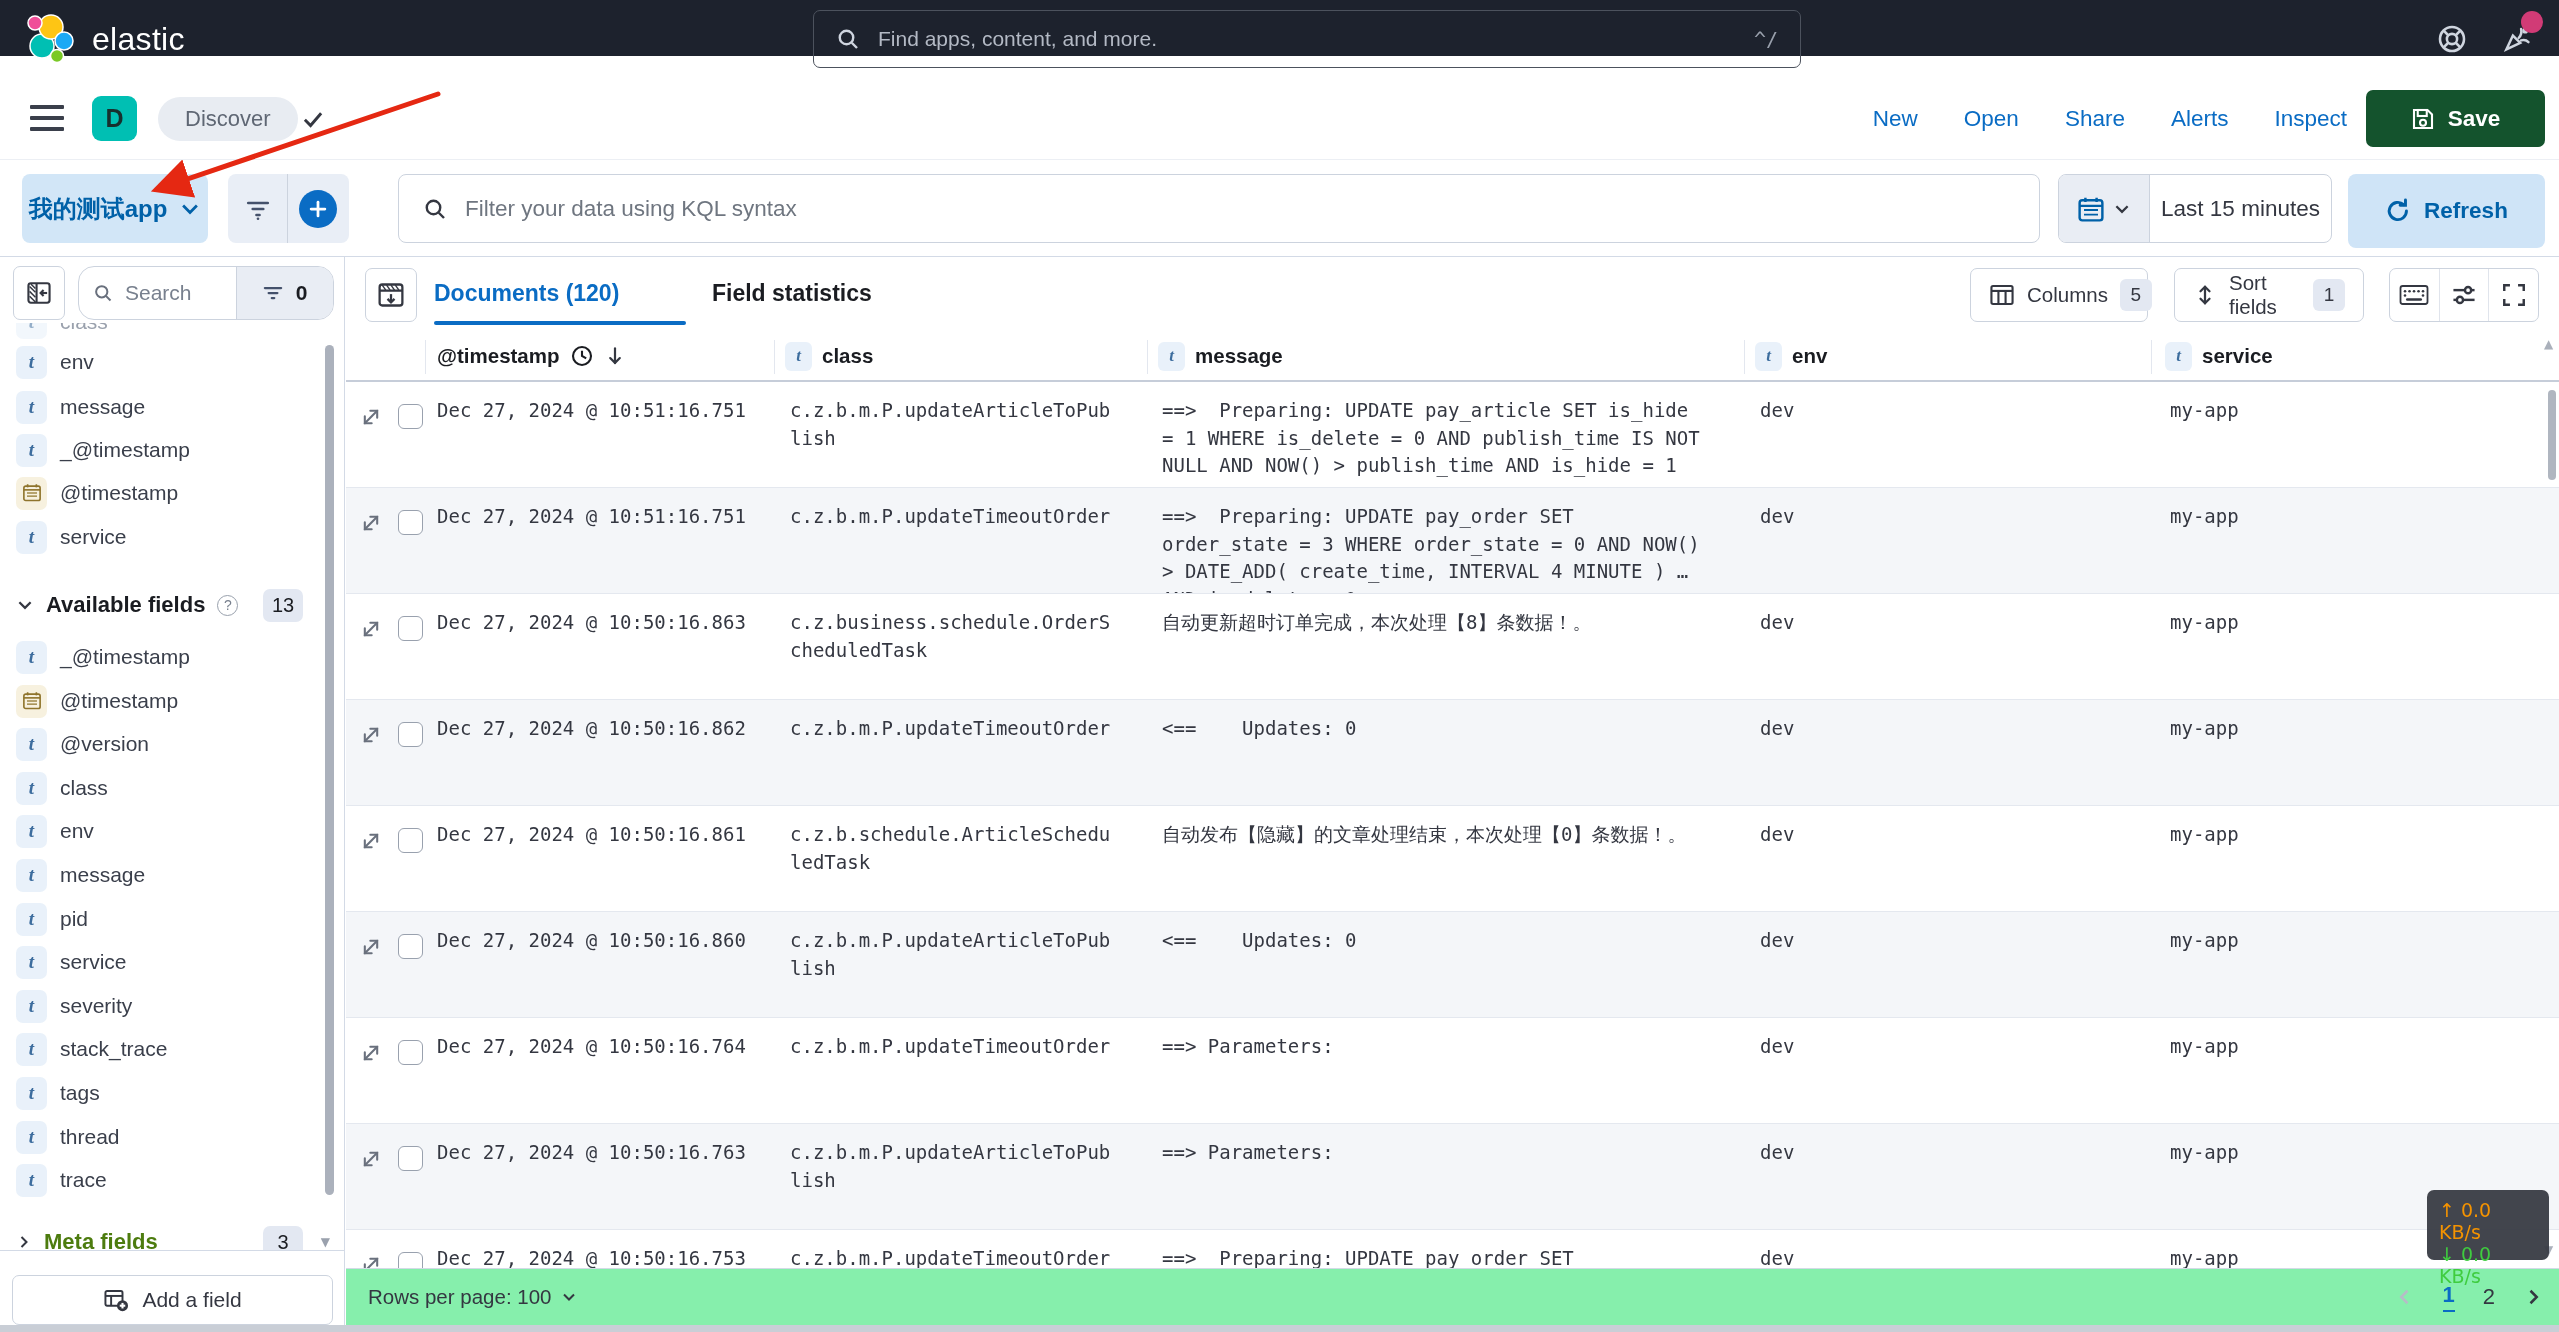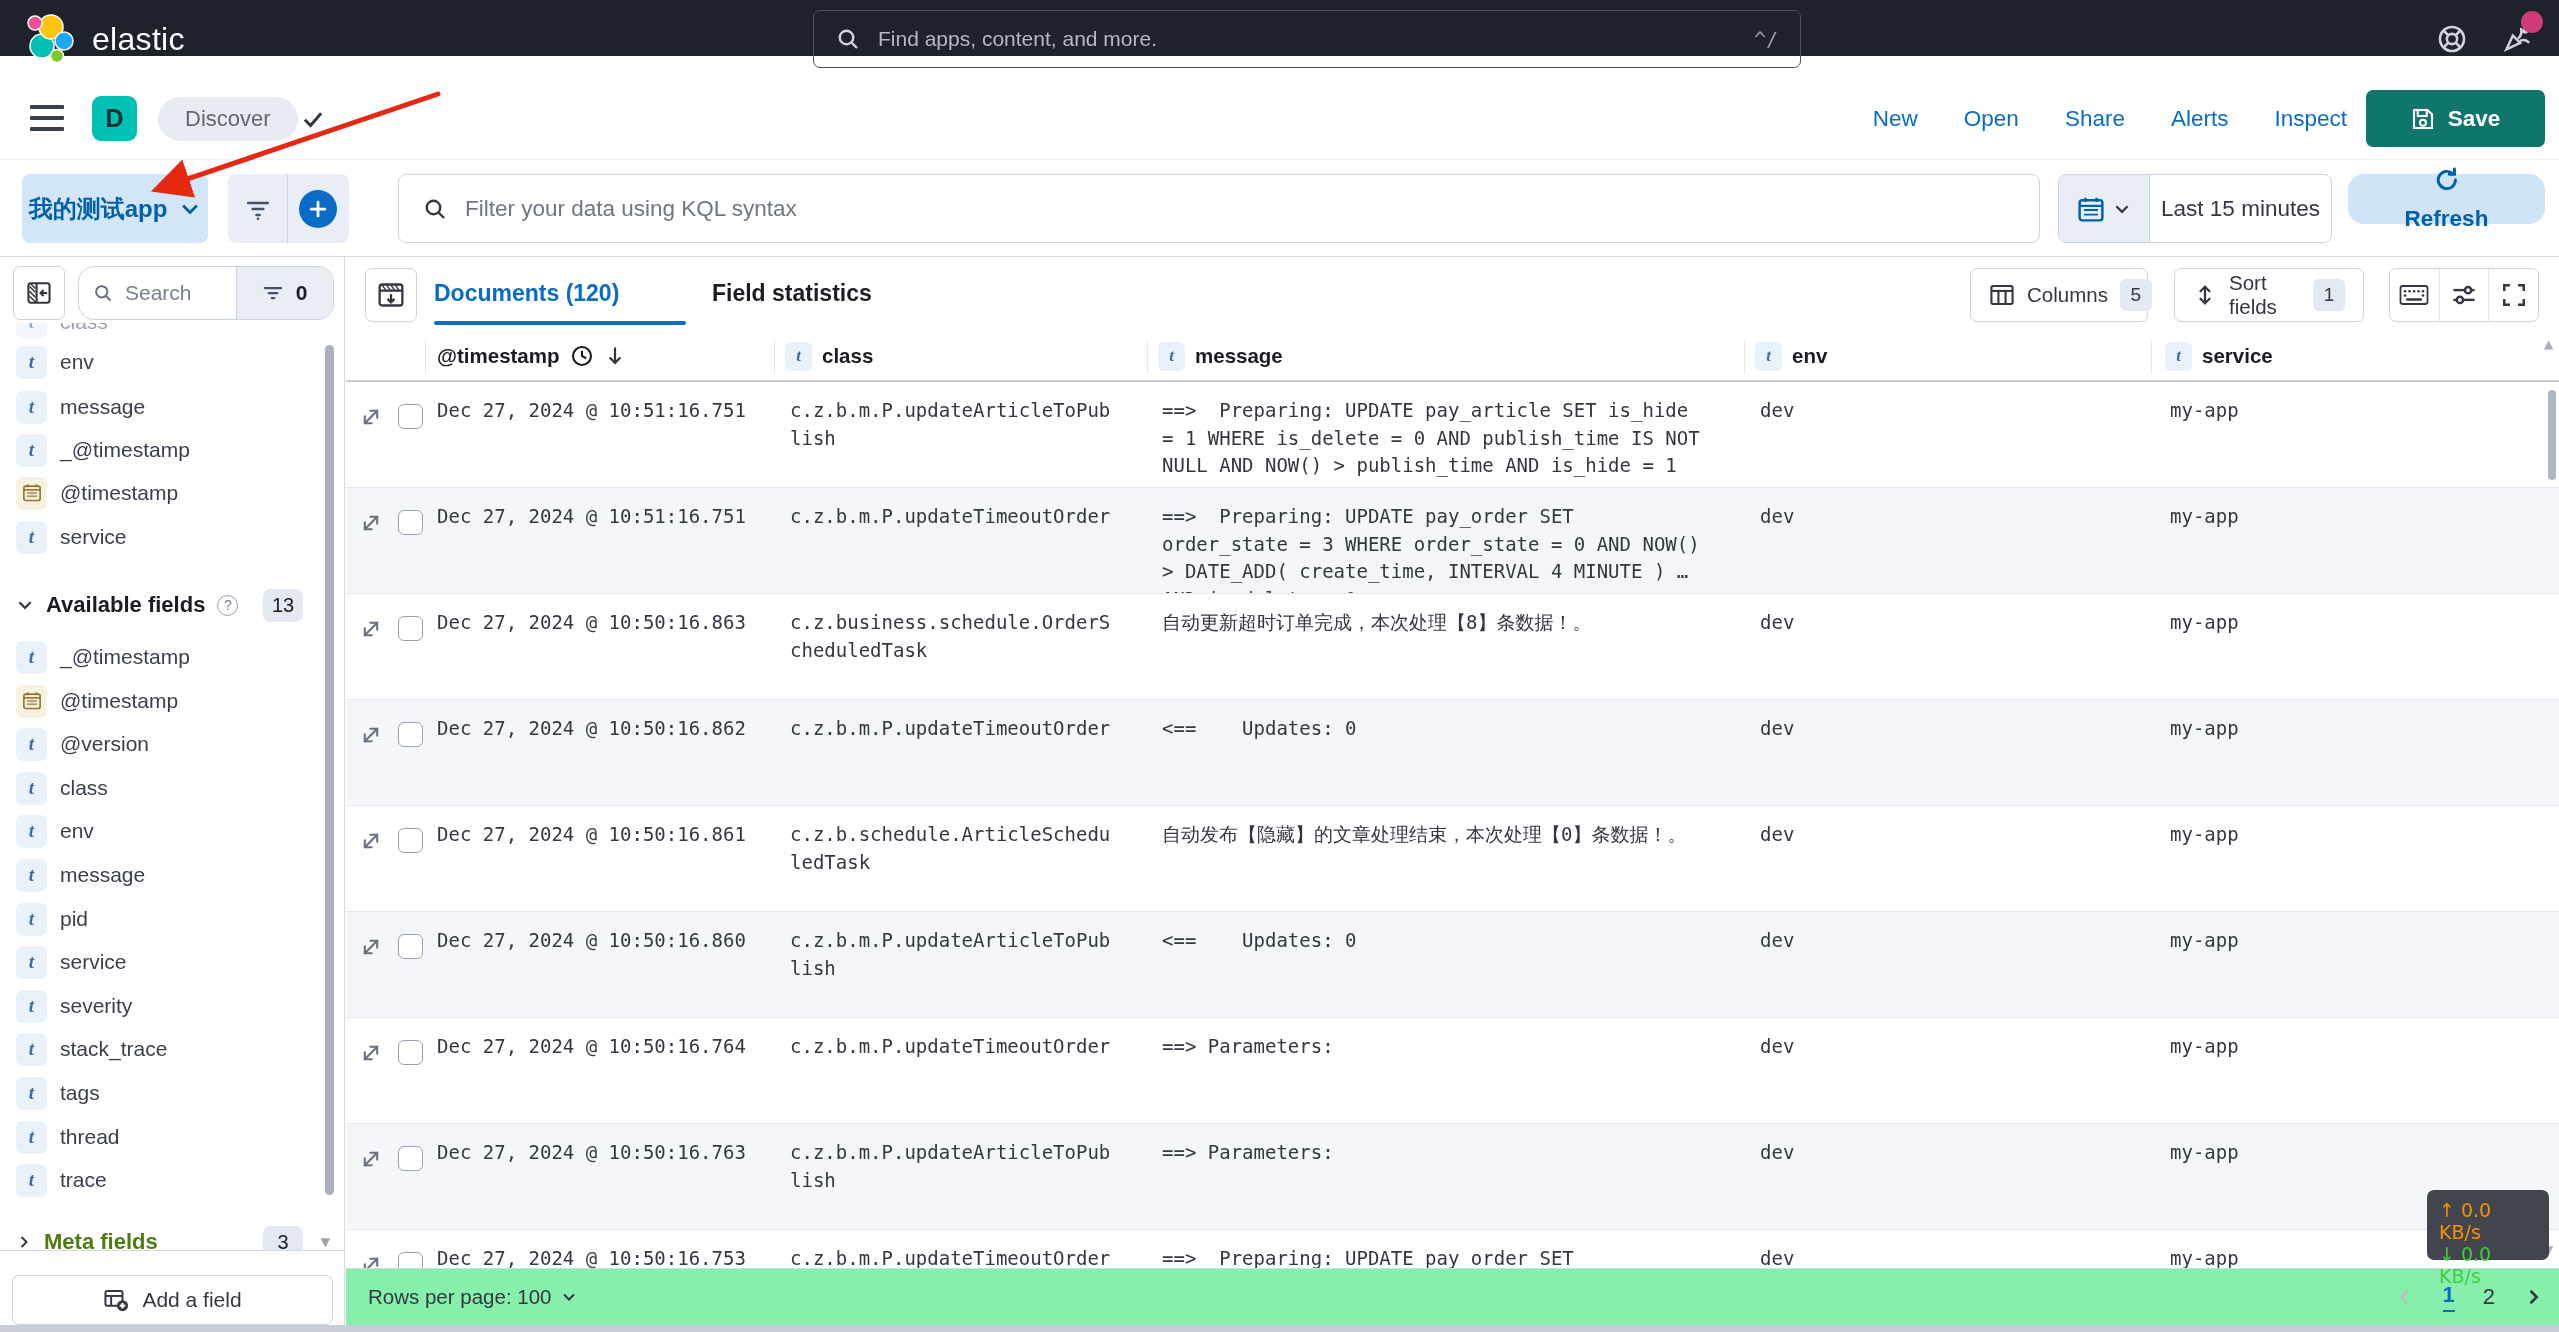--- a/index.html
+++ b/index.html
@@ -25,39 +25,39 @@
   .appbar { position: absolute; left: 0; top: 78px; width: 2559px; height: 82px; background: #fff; border-bottom: 1px solid #eceff4; }
   .hamburger { position: absolute; left: 30px; top: 27px; }
   .space-badge { position: absolute; left: 92px; top: 18px; width: 45px; height: 45px; border-radius: 9px;
     background: #00bfb3; color: #17302e; font-size: 25px; font-weight: 700; display: flex; align-items: center; justify-content: center; }
   .bc-pill { position: absolute; left: 158px; top: 19px; height: 44px; border-radius: 22px; background: #e8ecf2;
     color: #5f6774; font-size: 22px; display: flex; align-items: center; padding: 0 27px; }
   .bc-check { position: absolute; left: 300px; top: 28px; }
   .app-links { position: absolute; right: 212px; top: 0; height: 82px; display: flex; align-items: center; gap: 46px; }
   .app-link { color: #0a6cc4; font-size: 22.5px; cursor: pointer; }
   .save-btn { position: absolute; left: 2366px; top: 12px; width: 179px; height: 57px; border-radius: 7px;
-    background: #0f766e; color: #fff; font-size: 22.5px; font-weight: 600; display: flex; align-items: center; justify-content: center; gap: 13px; cursor: pointer; }
+    background: #14532d; color: #fff; font-size: 22.5px; font-weight: 600; display: flex; align-items: center; justify-content: center; gap: 13px; cursor: pointer; }
 
   
   .querybar { position: absolute; left: 0; top: 160px; width: 2559px; height: 97px; background: #fff; border-bottom: 1px solid #d3dae6; }
   .dv-pill { position: absolute; left: 22px; top: 14px; width: 186px; height: 69px; border-radius: 8px; background: #d2e6f7;
     color: #0061a8; font-weight: 700; font-size: 24px; display: flex; align-items: center; justify-content: center; gap: 12px; cursor: pointer; }
   .fgroup { position: absolute; left: 228px; top: 14px; width: 121px; height: 69px; border-radius: 8px; background: #e9eef6; display: flex; }
   .fg-half { width: 60px; display: flex; align-items: center; justify-content: center; cursor: pointer; }
   .fg-half.first { border-right: 1px solid #ccd3de; }
   .plus-circle { width: 38px; height: 38px; border-radius: 50%; background: #0a6cc4; display: flex; align-items: center; justify-content: center; }
   .kql { position: absolute; left: 398px; top: 14px; width: 1642px; height: 69px; border: 1px solid #ccd3de; border-radius: 8px;
     background: #fff; display: flex; align-items: center; gap: 18px; padding: 0 24px; }
   .kql-ph { color: #6f7680; font-size: 22.5px; }
   .dpicker { position: absolute; left: 2058px; top: 14px; width: 274px; height: 69px; border: 1px solid #ccd3de; border-radius: 8px;
     display: flex; overflow: hidden; background: #fff; }
   .dp-left { width: 91px; background: #e9edf4; border-right: 1px solid #ccd3de; display: flex; align-items: center; justify-content: center; gap: 8px; cursor: pointer; }
   .dp-right { flex: 1; display: flex; align-items: center; justify-content: center; font-size: 22.5px; color: #343741; cursor: pointer; }
-  .refresh { position: absolute; left: 2348px; top: 14px; width: 197px; height: 50px; border-radius: 16px; background: #cfe4f7;
-    display: flex; align-items: center; justify-content: center; gap: 13px; color: #0061a8; font-size: 22.5px; font-weight: 600; cursor: pointer; flex-direction: column; }
+  .refresh { position: absolute; left: 2348px; top: 14px; width: 197px; height: 74px; border-radius: 8px; background: #cfe4f7;
+    display: flex; align-items: center; justify-content: center; gap: 13px; color: #0061a8; font-size: 22.5px; font-weight: 600; cursor: pointer; }
 
   
   .sidebar { position: absolute; left: 0; top: 257px; width: 345px; height: 1075px; background: #fff; border-right: 1px solid #d3dae6; overflow: hidden; }
   .s-toolbar { position: absolute; left: 0; top: 0; width: 100%; height: 66px; background: #fff; z-index: 5; }
   .collapse-btn { position: absolute; left: 13px; top: 9px; width: 52px; height: 54px; border: 1px solid #ccd3de; border-radius: 7px;
     background: #fff; display: flex; align-items: center; justify-content: center; cursor: pointer; }
   .s-search { position: absolute; left: 78px; top: 9px; width: 256px; height: 54px; border: 1px solid #ccd3de; border-radius: 16px;
     background: #fff; display: flex; align-items: center; overflow: hidden; }
   .ss-mag { margin: 0 12px 0 14px; }
   .ss-ph { color: #78808e; font-size: 21px; flex: 1; }

